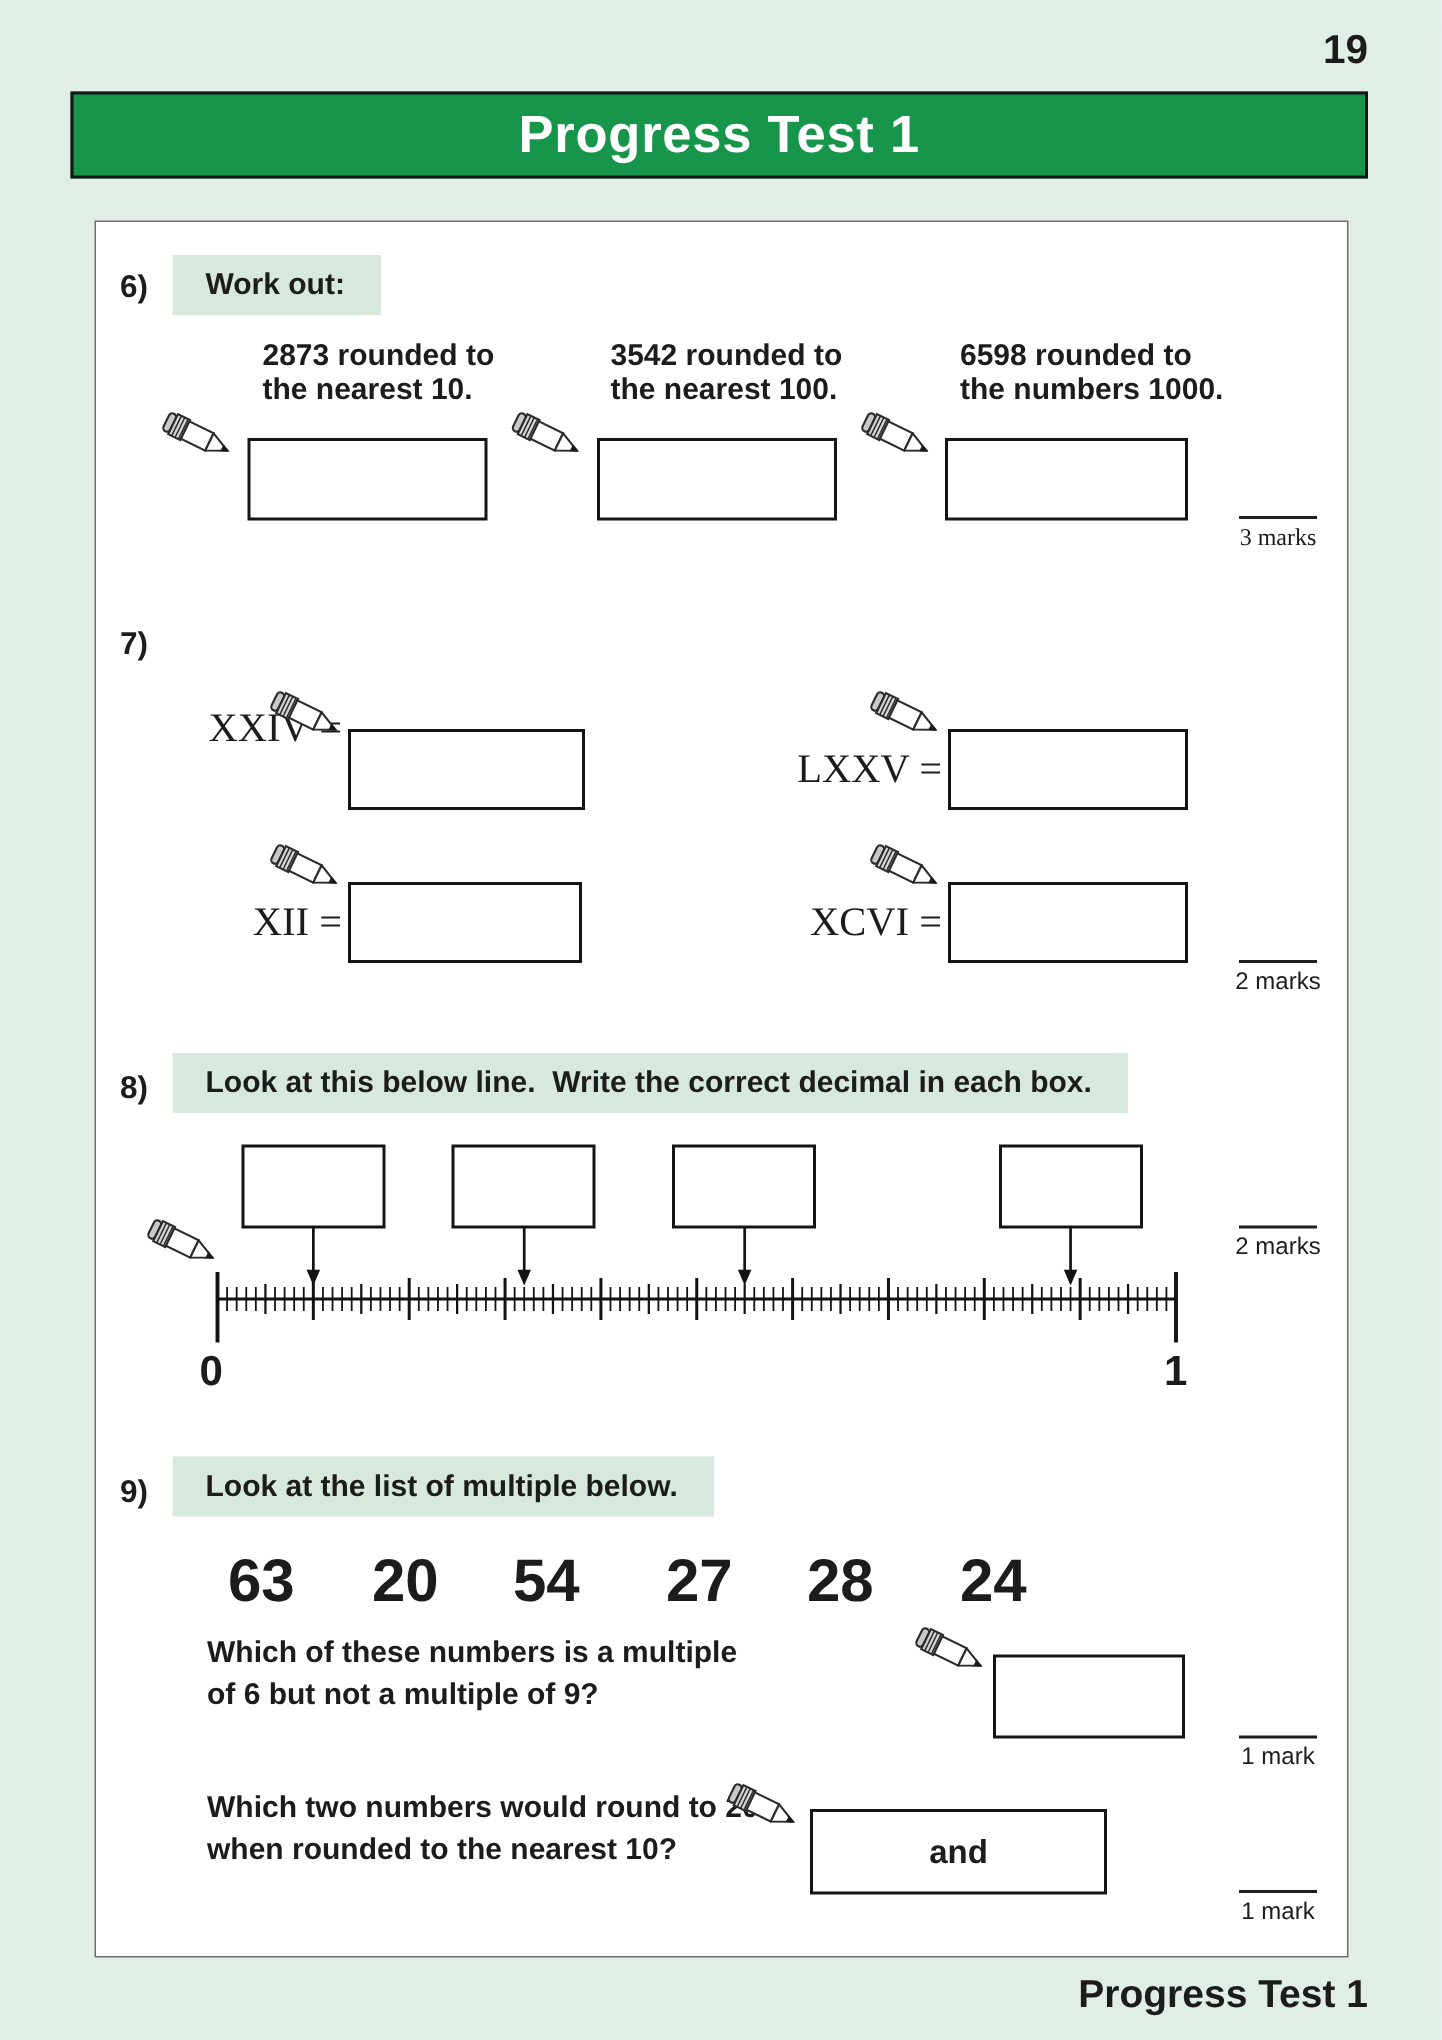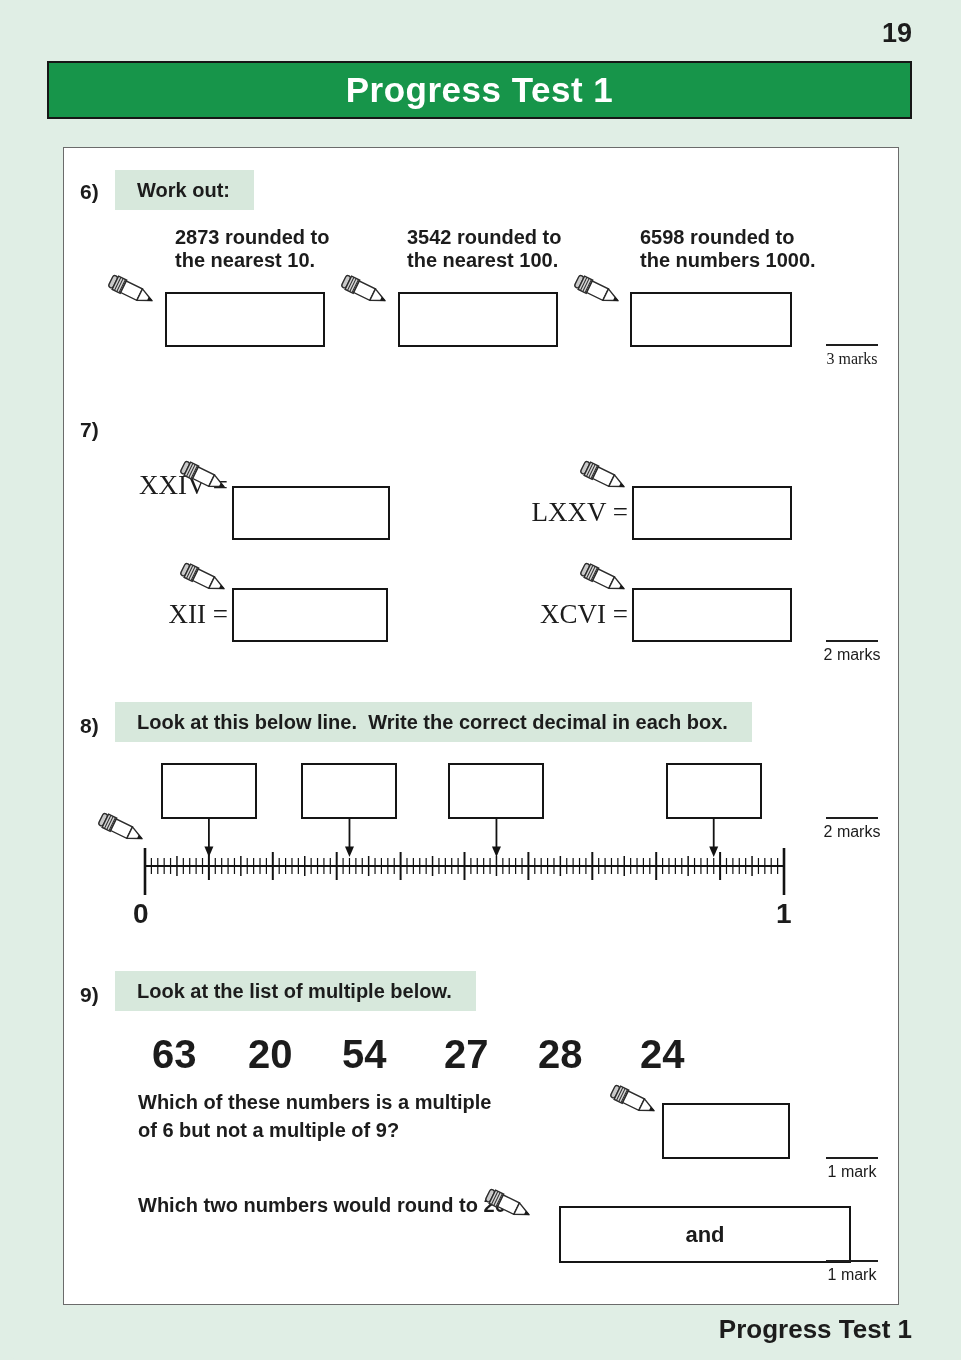--- a/index.html
+++ b/index.html
@@ -371,36 +371,37 @@
       </svg>
     </div>
   <div class="abs ansbox" style="left:662px;top:1103px;width:128px;height:56px;"></div>
   <div class="abs marks" style="left:820px;top:1157px;">
     <span class="rule"></span>
     <span>1 mark</span>
   </div>
 
   <div class="abs qtext" style="left:138px;top:1191px;">
     <div>Which two numbers would round to 20</div>
+      <div>when rounded to the nearest 10?</div>
   </div>
   <div class="abs pencil" style="left:483px;top:1194px;">
       <svg viewBox="0 0 50 22" width="50" height="22">
         <g stroke="#2b2b2b" stroke-width="1.4" fill="#fff">
           <rect x="2" y="4.5" width="5" height="13" rx="2.5" fill="#c9c9c9"></rect>
           <rect x="7" y="3.6" width="9" height="14.8" fill="#d6d6d6"></rect>
           <line x1="9.6" y1="3.6" x2="9.6" y2="18.4" stroke-width="1"></line>
           <line x1="12.1" y1="3.6" x2="12.1" y2="18.4" stroke-width="1"></line>
           <line x1="14.6" y1="3.6" x2="14.6" y2="18.4" stroke-width="1"></line>
           <rect x="16" y="4.6" width="18" height="12.8" fill="#fff"></rect>
           <polygon points="34,4.6 47.5,11 34,17.4" fill="#fff" stroke-linejoin="round"></polygon>
           <polygon points="43.2,8.7 49,11 43.2,13.3" fill="#1a1a1a" stroke="none"></polygon>
         </g>
       </svg>
     </div>
-  <div class="abs ansbox" style="left:559px;top:1206px;width:292px;height:57px;display:flex;align-items:center;justify-content:center;">
+  <div class="abs ansbox" style="left:540px;top:1206px;width:198px;height:57px;display:flex;align-items:center;justify-content:center;">
     <span class="andword">and</span>
   </div>
   <div class="abs marks" style="left:820px;top:1260px;">
     <span class="rule"></span>
     <span>1 mark</span>
   </div>
 
   <div class="abs footer">Progress Test 1</div>
 </div>
 

